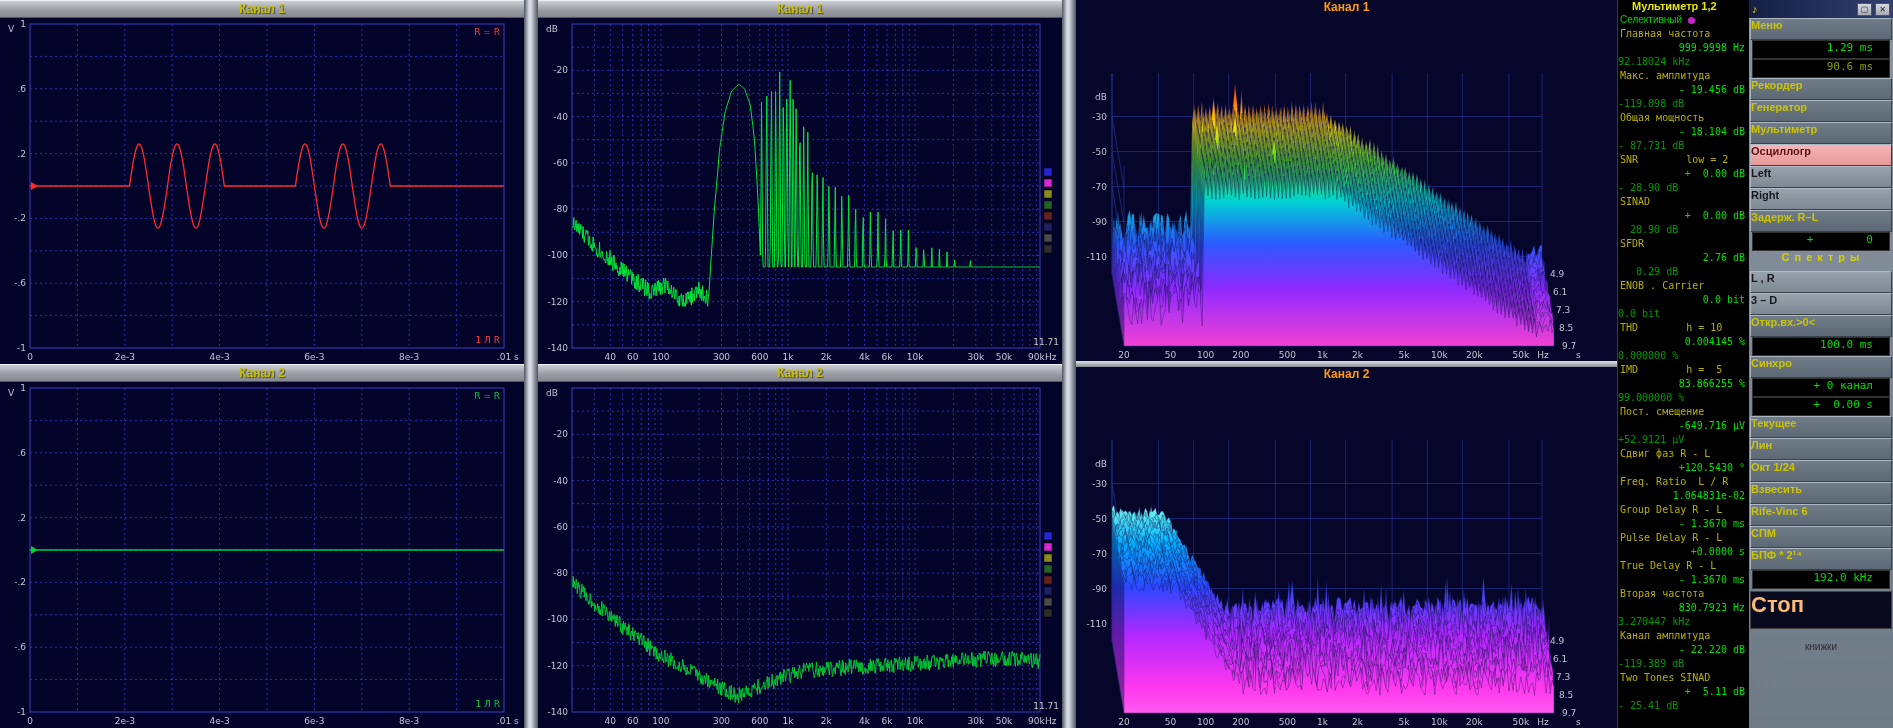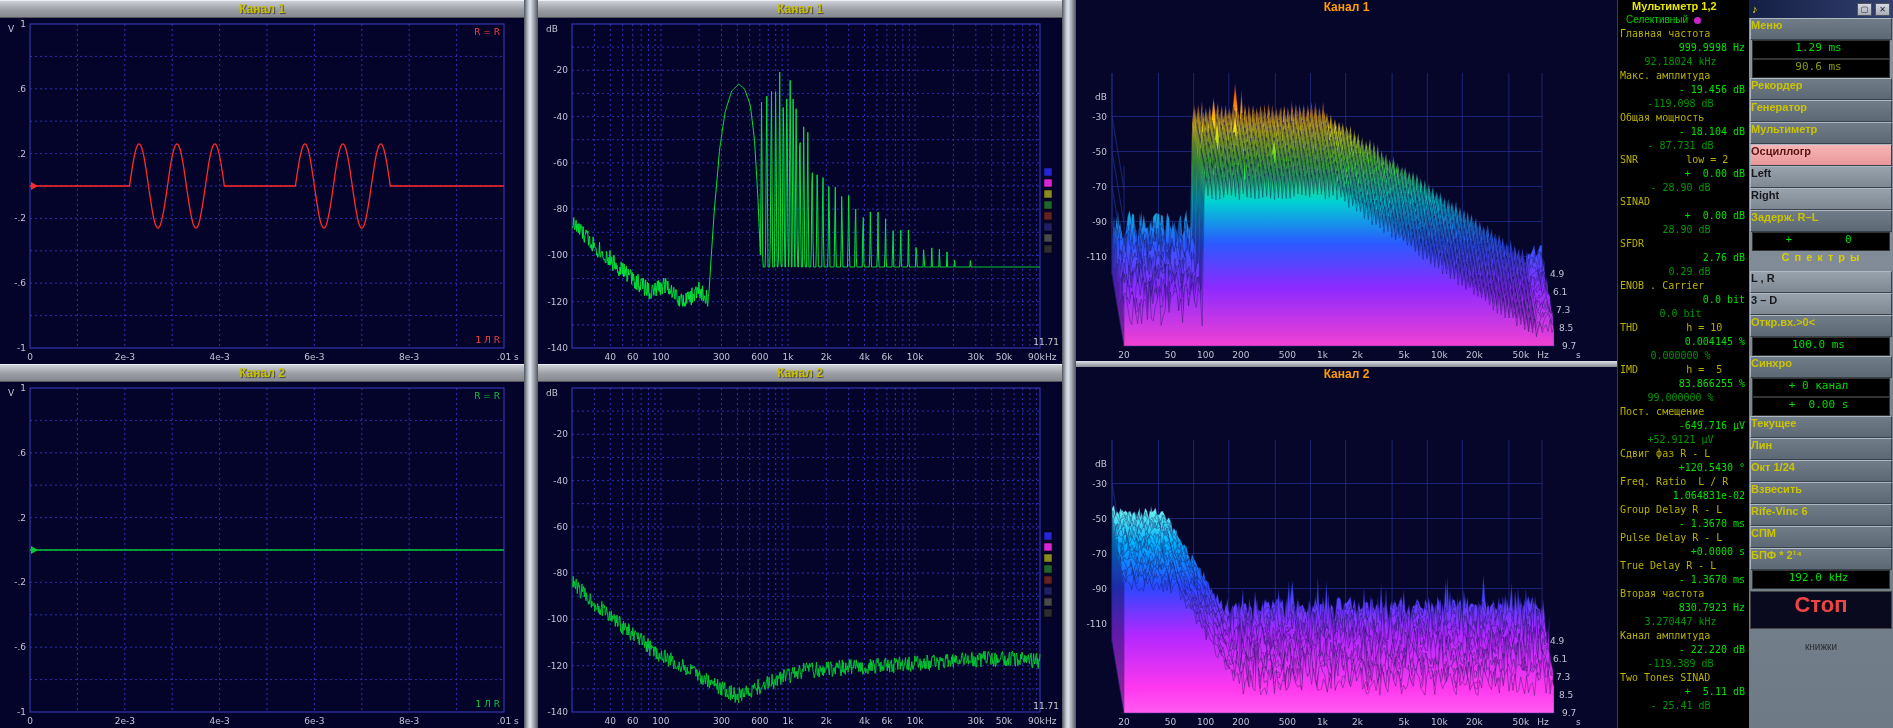--- a/index.html
+++ b/index.html
@@ -16,44 +16,44 @@
   .vsep{position:absolute;top:0;height:728px;
     background:linear-gradient(90deg,#4e545c,#c2c8d2 30%,#dde2ea 45%,#9aa0aa 72%,#4e545c)}
   .wfcol{background:#06062a}
   .wf-title{height:22px;line-height:22px;text-align:center;background:#06062a;
     font:bold 12px "Liberation Sans",sans-serif;color:#ff9c00}
   .hsep{height:6px;background:linear-gradient(180deg,#dde1e8,#888c94)}
   
   .col-meter{background:#000;border-left:1px solid #3a3e44;overflow:hidden}
   .mrow{height:14px;line-height:14px;white-space:pre;overflow:hidden;font:10px "DejaVu Sans Mono",monospace}
   .mrow.title{color:#e8e800;font:bold 11px "Liberation Sans",sans-serif;padding-left:14px}
-  .mrow.sel{color:#00d000;padding-left:8px;font:10px "Liberation Sans",sans-serif}
+  .mrow.sel{color:#00d000;padding-left:2px;font:10px "Liberation Sans",sans-serif}
   .mrow.lab{color:#b8b000;padding-left:2px}
   .mrow.val{color:#00e000;text-align:right;padding-right:4px}
-  .mrow.val2{color:#009800;text-align:center;padding-right:6px}
+  .mrow.val2{color:#009800;text-align:left;padding-right:6px}
   .dot{display:inline-block;width:7px;height:7px;border-radius:50%;background:#cc22cc;margin-left:6px;vertical-align:middle}
   
   .col-ctrl{background:linear-gradient(180deg,#8a95a1,#6e7a86)}
   .ctl-titlebar{height:18px;background:linear-gradient(90deg,#141f44,#33406e);display:flex;align-items:center;padding:0 3px;gap:3px}
   .wicon{color:#e8d800;font-size:11px;margin-right:auto}
   .wbtn{width:15px;height:13px;background:linear-gradient(180deg,#d4d8e0,#a8acb4);border:1px solid #50545a;
     font-size:8px;line-height:11px;text-align:center;color:#222;cursor:pointer}
   .ctl-btn{height:22px;line-height:20px;margin:0 1px;cursor:pointer;
     font:bold 11px "Liberation Sans",sans-serif;color:#ccc400;
     background:linear-gradient(180deg,#707c88,#5c6874);
     border:1px solid;border-color:#aeb8c2 #39424b #39424b #aeb8c2}
   .ctl-btn.plain{color:#16181c;background:linear-gradient(180deg,#98a2ac,#7e8892)}
   .ctl-btn.selected{color:#5c1212;background:linear-gradient(180deg,#f6b6b6,#e89898)}
   .ctl-val{height:19px;line-height:17px;margin:0 3px;background:#000;color:#00dc00;
-    font:11px "DejaVu Sans Mono",monospace;text-align:center;padding-right:5px;white-space:pre;border:1px solid #333}
+    font:11px "DejaVu Sans Mono",monospace;text-align:right;padding-right:16px;white-space:pre;border:1px solid #333}
   .ctl-val.dim{color:#8a9a00}
   .ctl-hdr{height:20px;line-height:20px;text-align:center;color:#d8d000;
     font:bold 11px "Liberation Sans",sans-serif;letter-spacing:1px}
-  .ctl-stop{height:38px;line-height:36px;margin:2px 1px;background:#0a0a1e;color:#ef4444;
-    text-align:center;font:bold 22px "Liberation Sans",sans-serif;border:1px solid #444;cursor:pointer}
+  .ctl-stop{height:38px;line-height:36px;margin:2px 1px;background:#0a0a1e;color:#fdba74;
+    text-align:left;font:bold 22px "Liberation Sans",sans-serif;border:1px solid #444;cursor:pointer}
   .ctl-note{margin-top:12px;text-align:center;color:#2a2e33;font:10px "Liberation Sans",sans-serif}
 </style>
 </head>
 <body>
 
 <div class="app">
 
   <div class="col" style="left:0;width:524px">
     <div class="panel">
       <div class="titlebar">

